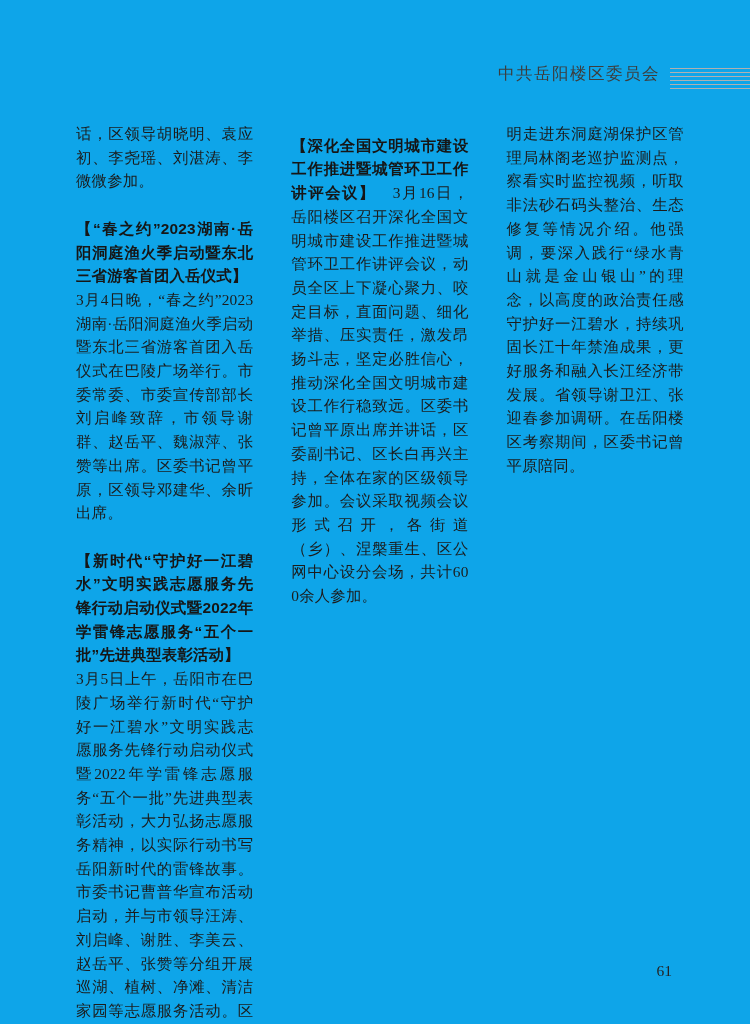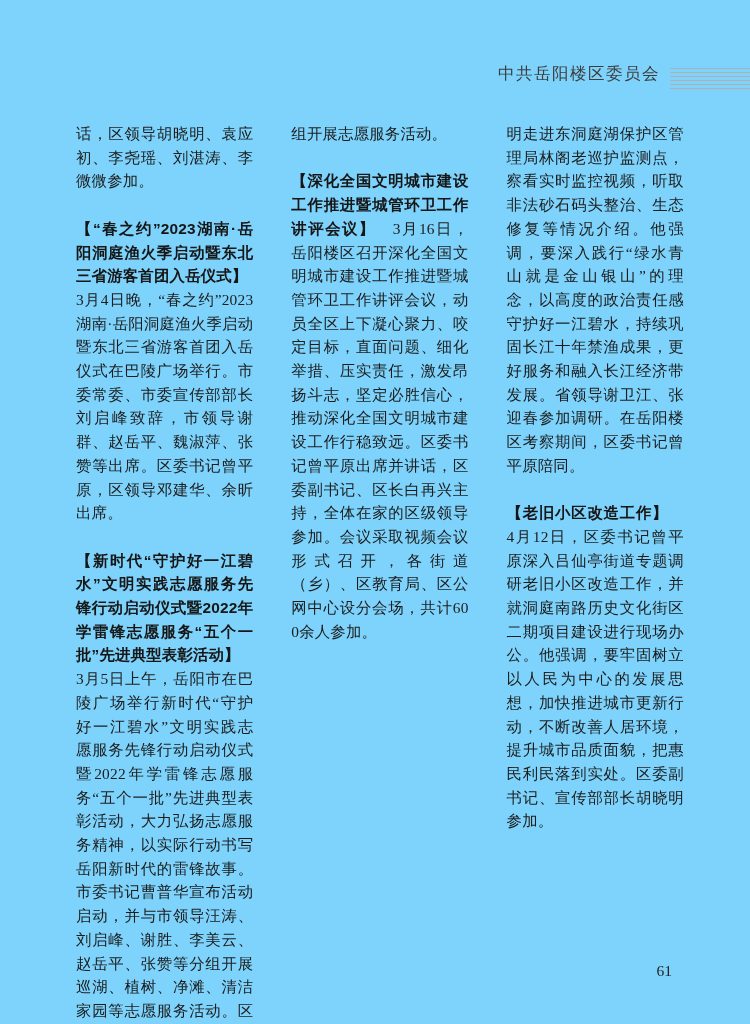--- a/index.html
+++ b/index.html
@@ -5,21 +5,21 @@
   html, body {
     margin: 0;
     padding: 0;
     background: #e8e8e8;
   }
   .page {
     position: relative;
     width: 750px;
     height: 1024px;
     margin: 0 auto;
-    background: #7dd3fc;
+    background: #0ea5e9;
     overflow: hidden;
     font-family: "Liberation Serif", "DejaVu Serif", serif;
     color: #1c1c1c;
   }
 
   
   .page-header {
     position: absolute;
     top: 60px;
     left: 0;
@@ -104,27 +104,25 @@
 
   <main class="columns">
 
     <section class="col">
       <p class="cont">话，区领导胡晓明、袁应初、李尧瑶、刘湛涛、李微微参加。</p>
       <p class="entry"><span class="entry-title">【“春之约”2023湖南·岳阳洞庭渔火季启动暨东北三省游客首团入岳仪式】</span><span class="entry-body">　3月4日晚，“春之约”2023湖南·岳阳洞庭渔火季启动暨东北三省游客首团入岳仪式在巴陵广场举行。市委常委、市委宣传部部长刘启峰致辞，市领导谢群、赵岳平、魏淑萍、张赞等出席。区委书记曾平原，区领导邓建华、余昕出席。</span></p>
       <p class="entry"><span class="entry-title">【新时代“守护好一江碧水”文明实践志愿服务先锋行动启动仪式暨2022年学雷锋志愿服务“五个一批”先进典型表彰活动】</span><span class="entry-body">　3月5日上午，岳阳市在巴陵广场举行新时代“守护好一江碧水”文明实践志愿服务先锋行动启动仪式暨2022年学雷锋志愿服务“五个一批”先进典型表彰活动，大力弘扬志愿服务精神，以实际行动书写岳阳新时代的雷锋故事。市委书记曹普华宣布活动启动，并与市领导汪涛、刘启峰、谢胜、李美云、赵岳平、张赞等分组开展巡湖、植树、净滩、清洁家园等志愿服务活动。区委书记曾平原，区委副书记、区长白再兴等全体在家的区级领导出席启动仪式并分</span></p>
     </section>
 
     <section class="col">
-      <p class="cont">组开展志愿服务活动。</p>
-      <p class="entry"><span class="entry-title">【深化全国文明城市建设工作推进暨城管环卫工作讲评会议】</span><span class="entry-body">　3月16日，岳阳楼区召开深化全国文明城市建设工作推进暨城管环卫工作讲评会议，动员全区上下凝心聚力、咬定目标，直面问题、细化举措、压实责任，激发昂扬斗志，坚定必胜信心，推动深化全国文明城市建设工作行稳致远。区委书记曾平原出席并讲话，区委副书记、区长白再兴主持，全体在家的区级领导参加。会议采取视频会议形式召开，各街道（乡）、区教育局、区公网中心设分会场，共计600余人参加。</span></p>
+      <p class="entry"><span class="entry-title">【深化全国文明城市建设工作推进暨城管环卫工作讲评会议】</span><span class="entry-body">　3月16日，岳阳楼区召开深化全国文明城市建设工作推进暨城管环卫工作讲评会议，动员全区上下凝心聚力、咬定目标，直面问题、细化举措、压实责任，激发昂扬斗志，坚定必胜信心，推动深化全国文明城市建设工作行稳致远。区委书记曾平原出席并讲话，区委副书记、区长白再兴主持，全体在家的区级领导参加。会议采取视频会议形式召开，各街道（乡）、涅槃重生、区公网中心设分会场，共计600余人参加。</span></p>
     </section>
 
     <section class="col">
       <p class="cont">明走进东洞庭湖保护区管理局林阁老巡护监测点，察看实时监控视频，听取非法砂石码头整治、生态修复等情况介绍。他强调，要深入践行“绿水青山就是金山银山”的理念，以高度的政治责任感守护好一江碧水，持续巩固长江十年禁渔成果，更好服务和融入长江经济带发展。省领导谢卫江、张迎春参加调研。在岳阳楼区考察期间，区委书记曾平原陪同。</p>
-      <p class="entry"><span class="entry-title">【老旧小区改造工作】</span><span class="entry-body">　4月12日，区委书记曾平原深入吕仙亭街道专题调研老旧小区改造工作，并就洞庭南路历史文化街区二期项目建设进行现场办公。他强调，要牢固树立以人民为中心的发展思想，加快推进城市更新行动，不断改善人居环境，提升城市品质面貌，把惠民利民落到实处。区委副书记、宣传部部长胡晓明参加。</span></p>
     </section>
 
   </main>
 
   <footer class="page-footer">
     <span>61</span>
   </footer>
 
 </div>
 

